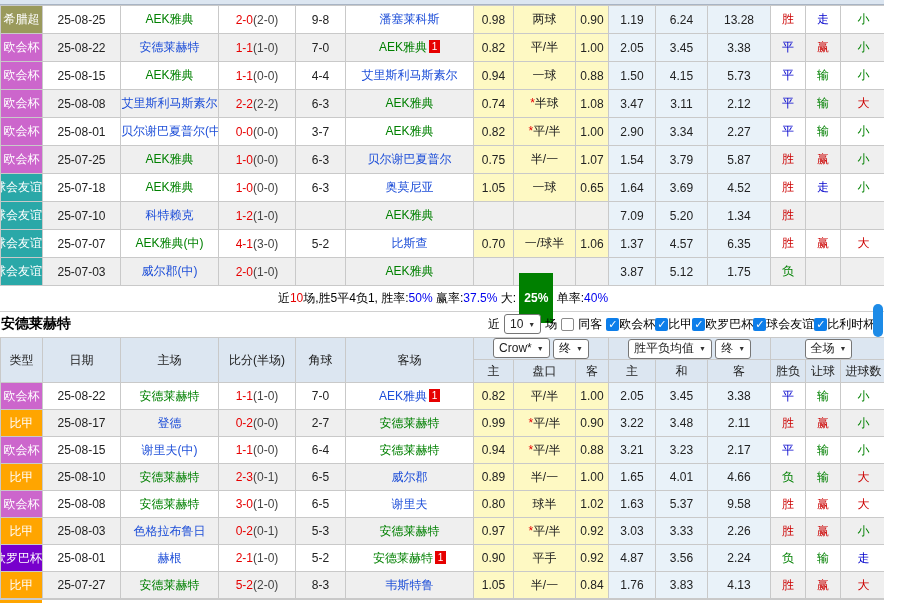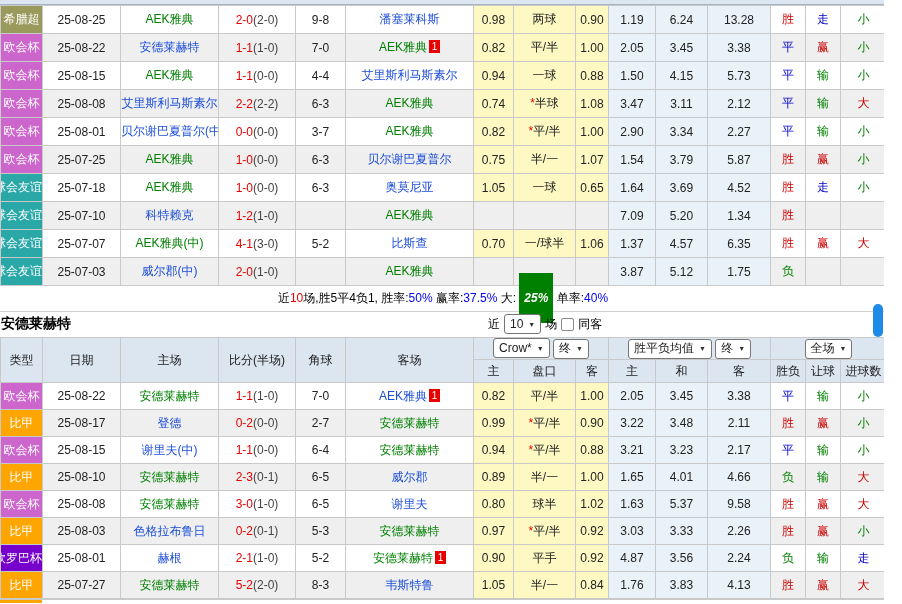--- a/index.html
+++ b/index.html
@@ -21,21 +21,21 @@
   .badge{display:inline-block;background:#e60000;color:#fff;font-size:10px;width:11px;height:13px;
          line-height:13px;margin-left:2px;vertical-align:1px;text-align:center;}
   .sc-ft{color:#e60000;}
   .sc-ht{color:#444;}
   .star{color:#e60000;}
   .c-red{color:#cc0000;}
   .c-blue{color:#0000cc;}
   .c-green{color:#008000;}
   .summary{width:886px;height:25px;line-height:25px;text-align:center;border-bottom:1px solid #d0d0d0;color:#000;}
   .summary .pct{color:#0000ee;}
-  .summary .hl{background:#008000;color:#fff;padding:18px 5px;font-weight:bold;font-style:italic;}
+  .summary .hl{background:#008000;color:#fff;padding:18px 5px;font-weight:bold;}
   .summary .red{color:#e60000;}
   .section-head{position:relative;width:886px;height:25px;}
   .section-title{position:absolute;left:1px;top:3px;font-size:14px;font-weight:bold;color:#000;}
   .filters{position:absolute;left:488px;top:2px;display:flex;align-items:center;gap:4px;}
   .select{display:inline-flex;align-items:center;gap:5px;background:#fff;border:1px solid #767676;
           border-radius:3px;padding:1px 5px;height:16px;cursor:pointer;}
   .select .arr{font-style:normal;font-size:7px;color:#333;}
   .cb{display:inline-block;width:13px;height:13px;border-radius:2px;box-sizing:border-box;cursor:pointer;}
   .cb.checked{background:#0d7eea;color:#fff;font-size:11px;line-height:13px;text-align:center;}
   .cb.unchecked{background:#fff;border:1px solid #8a8a8a;}
@@ -253,20 +253,21 @@
     <span class="section-title">安德莱赫特</span>
     <span class="filters">
       <span class="flabel">近</span>
       <span class="select">
           <span>10</span>
           <i class="arr">▼</i>
         </span>
       <span class="flabel">场</span>
       <span class="cb unchecked"></span>
       <span class="flabel">同客</span>
+      <span id="leagueFilters"><span class="cb checked">✓</span><span class="flabel">欧会杯</span><span class="cb checked">✓</span><span class="flabel">比甲</span><span class="cb checked">✓</span><span class="flabel">欧罗巴杯</span><span class="cb checked">✓</span><span class="flabel">球会友谊</span><span class="cb checked">✓</span><span class="flabel">比利时杯</span></span>
     </span>
   </div>
 
   <table class="grid" id="table2">
     <colgroup>
       <col style="width:42px">
         <col style="width:78px">
         <col style="width:98px">
         <col style="width:77px">
       <col style="width:50px">

